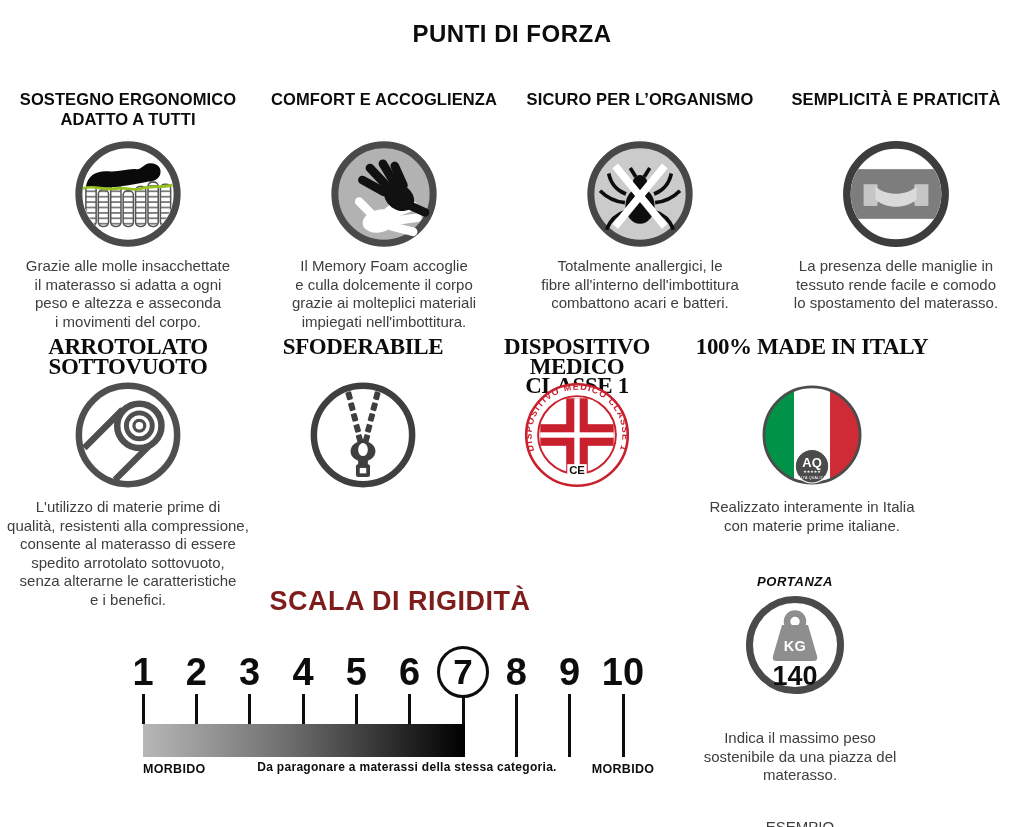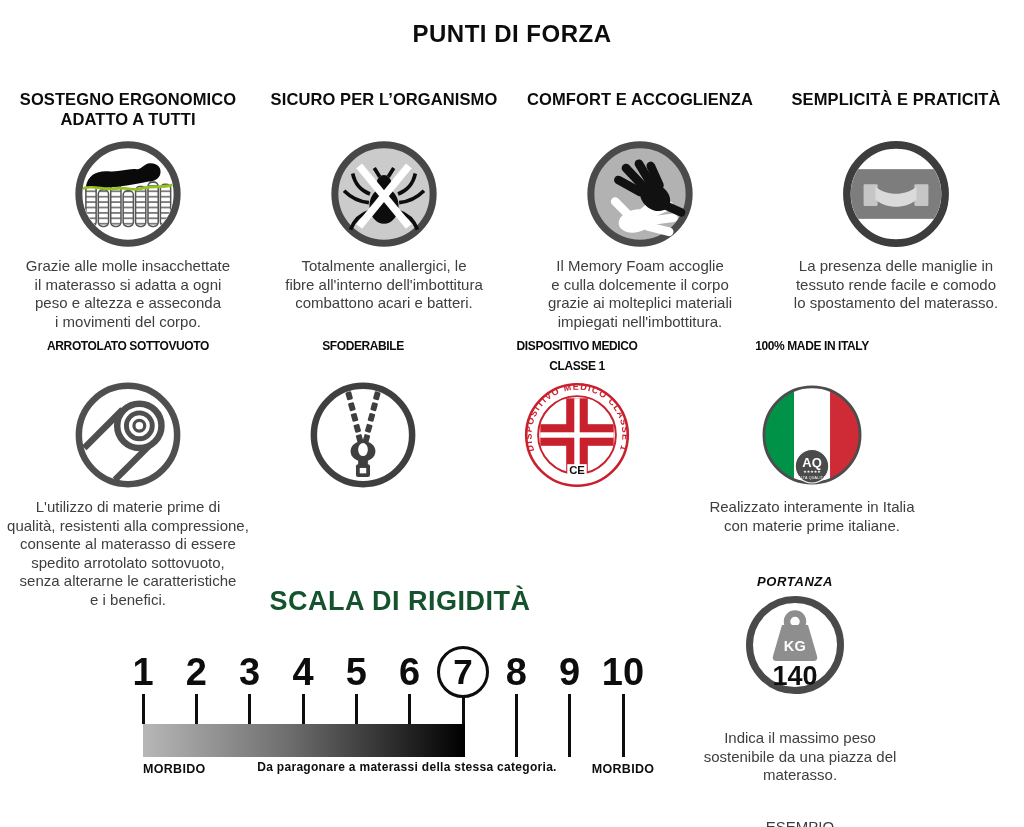--- a/index.html
+++ b/index.html
@@ -10,28 +10,28 @@
   svg text { font-family:"Liberation Sans","DejaVu Sans",sans-serif; }
 
   .page-title { position:absolute; top:20px; left:0; width:100%; margin:0; text-align:center;
     font-size:24px; font-weight:800; letter-spacing:.5px; color:#0c0c0c; }
 
   .row { position:absolute; left:0; width:940px; display:flex; }
   .row1 { top:90px; } .row2 { top:337px; }
   .feature { width:256px; display:flex; flex-direction:column; align-items:center; }
   .f-heading { font-weight:800; text-align:center; white-space:pre-line; color:#0c0c0c; }
   .row1 .f-heading { font-size:16.5px; line-height:19.5px; height:50px; letter-spacing:.1px; }
-  .row2 .f-heading { font-size:12px; line-height:19.5px; height:44px; letter-spacing:-.4px; }
+  .row2 .f-heading { font-size:23px; line-height:19.5px; height:44px; letter-spacing:-.4px;font-family:Liberation Serif, serif; }
   .f-icon, .f-icon svg { width:108px; height:108px; display:block; }
   .f-desc { margin-top:9px; width:272px; font-size:15px; line-height:18.6px; color:#3e3e3e;
     text-align:center; white-space:pre-line; }
 
   .scale { position:absolute; left:118px; top:584px; width:564px; height:218px; }
   .scale-title { position:absolute; top:2px; left:0; width:100%; margin:0; text-align:center;
-    font-size:27px; font-weight:800; letter-spacing:.5px; color:#14532d; }
+    font-size:27px; font-weight:800; letter-spacing:.5px; color:#7f1d1d; }
   .num { position:absolute; transform:translate(-50%,-50%); top:88px; font-size:38px; font-weight:800; color:#0d0d0d; }
   .circle7 { position:absolute; left:345px; top:88px; width:46px; height:46px; border:3.5px solid #0d0d0d;
     border-radius:50%; transform:translate(-50%,-50%); display:flex; align-items:center; justify-content:center; }
   .circle7 .num { position:static; transform:none; font-size:35px; }
   .tick { position:absolute; width:3px; background:#0d0d0d; top:110px; height:30px; }
   .tick.t7 { top:112px; height:28px; }
   .tick.long { height:63px; }
   .bar { position:absolute; left:25px; top:140px; width:322px; height:33px;
     background:linear-gradient(90deg,#b7b7b7 0%,#6e6e6e 45%,#000 100%); }
   .slabel { position:absolute; top:178px; font-size:12.5px; font-weight:800; letter-spacing:.3px; color:#0d0d0d;text-align:right; }
@@ -80,20 +80,49 @@
         </g>
       </svg>
     </div>
     <div class="f-desc">Grazie alle molle insacchettate
 il materasso si adatta a ogni
 peso e altezza e asseconda
 i movimenti del corpo.</div>
   </div>
 
   <div class="feature">
+    <div class="f-heading">COMFORT E ACCOGLIENZA</div>
+    <div class="f-icon">
+      <svg viewBox="0 0 100 100">
+        <circle cx="50" cy="50" r="45.5" fill="#b2b2b2" stroke="#4a4a4a" stroke-width="6.5"></circle>
+        <g stroke="#fff" stroke-width="8" stroke-linecap="round">
+          <line x1="53" y1="67" x2="70" y2="53"></line>
+          <line x1="56" y1="70" x2="77" y2="61"></line>
+          <line x1="58" y1="75" x2="81" y2="72"></line>
+          <line x1="57" y1="80" x2="77" y2="85"></line>
+          <line x1="38" y1="68" x2="27" y2="57"></line>
+        </g>
+        <ellipse cx="46" cy="75" rx="16" ry="10.5" fill="#fff" transform="rotate(-12 46 75)"></ellipse>
+        <g stroke="#111" stroke-width="8" stroke-linecap="round">
+          <line x1="68" y1="58" x2="88" y2="67"></line>
+          <line x1="50" y1="48" x2="30" y2="37"></line>
+          <line x1="54" y1="44" x2="37" y2="26"></line>
+          <line x1="61" y1="42" x2="49" y2="22"></line>
+          <line x1="68" y1="42" x2="60" y2="24"></line>
+        </g>
+        <ellipse cx="64" cy="53" rx="15" ry="11.5" fill="#111" transform="rotate(35 64 53)"></ellipse>
+      </svg>
+    </div>
+    <div class="f-desc">Il Memory Foam accoglie
+e culla dolcemente il corpo
+grazie ai molteplici materiali
+impiegati nell'imbottitura.</div>
+  </div>
+
+  <div class="feature">
     <div class="f-heading">SICURO PER L’ORGANISMO</div>
     <div class="f-icon">
       <svg viewBox="0 0 100 100">
         <circle cx="50" cy="50" r="45.5" fill="#cbcbcb" stroke="#474747" stroke-width="6.5"></circle>
         <g fill="none" stroke="#0d0d0d" stroke-width="3.4">
           <path d="M37,50 C27,46 23,40 21,31"></path>
           <path d="M36,58 C25,57 19,53 13,47"></path>
           <path d="M37,66 C27,69 22,75 19,83"></path>
           <path d="M63,50 C73,46 77,40 79,31"></path>
           <path d="M64,58 C75,57 81,53 87,47"></path>
@@ -105,49 +134,20 @@
         <ellipse cx="50" cy="61" rx="13.5" ry="16.5" fill="#0d0d0d"></ellipse>
         <g stroke="#fff" stroke-width="7">
           <line x1="27" y1="24" x2="73" y2="80"></line>
           <line x1="73" y1="24" x2="27" y2="80"></line>
         </g>
       </svg>
     </div>
     <div class="f-desc">Totalmente anallergici, le
 fibre all'interno dell'imbottitura
 combattono acari e batteri.</div>
-  </div>
-
-  <div class="feature">
-    <div class="f-heading">COMFORT E ACCOGLIENZA</div>
-    <div class="f-icon">
-      <svg viewBox="0 0 100 100">
-        <circle cx="50" cy="50" r="45.5" fill="#b2b2b2" stroke="#4a4a4a" stroke-width="6.5"></circle>
-        <g stroke="#fff" stroke-width="8" stroke-linecap="round">
-          <line x1="53" y1="67" x2="70" y2="53"></line>
-          <line x1="56" y1="70" x2="77" y2="61"></line>
-          <line x1="58" y1="75" x2="81" y2="72"></line>
-          <line x1="57" y1="80" x2="77" y2="85"></line>
-          <line x1="38" y1="68" x2="27" y2="57"></line>
-        </g>
-        <ellipse cx="46" cy="75" rx="16" ry="10.5" fill="#fff" transform="rotate(-12 46 75)"></ellipse>
-        <g stroke="#111" stroke-width="8" stroke-linecap="round">
-          <line x1="68" y1="58" x2="88" y2="67"></line>
-          <line x1="50" y1="48" x2="30" y2="37"></line>
-          <line x1="54" y1="44" x2="37" y2="26"></line>
-          <line x1="61" y1="42" x2="49" y2="22"></line>
-          <line x1="68" y1="42" x2="60" y2="24"></line>
-        </g>
-        <ellipse cx="64" cy="53" rx="15" ry="11.5" fill="#111" transform="rotate(35 64 53)"></ellipse>
-      </svg>
-    </div>
-    <div class="f-desc">Il Memory Foam accoglie
-e culla dolcemente il corpo
-grazie ai molteplici materiali
-impiegati nell'imbottitura.</div>
   </div>
 
   <div class="feature">
     <div class="f-heading">SEMPLICITÀ E PRATICITÀ</div>
     <div class="f-icon">
       <svg viewBox="0 0 100 100">
         <defs>
             <clipPath id="clip-handle">
               <circle cx="50" cy="50" r="42"></circle>
             </clipPath>

